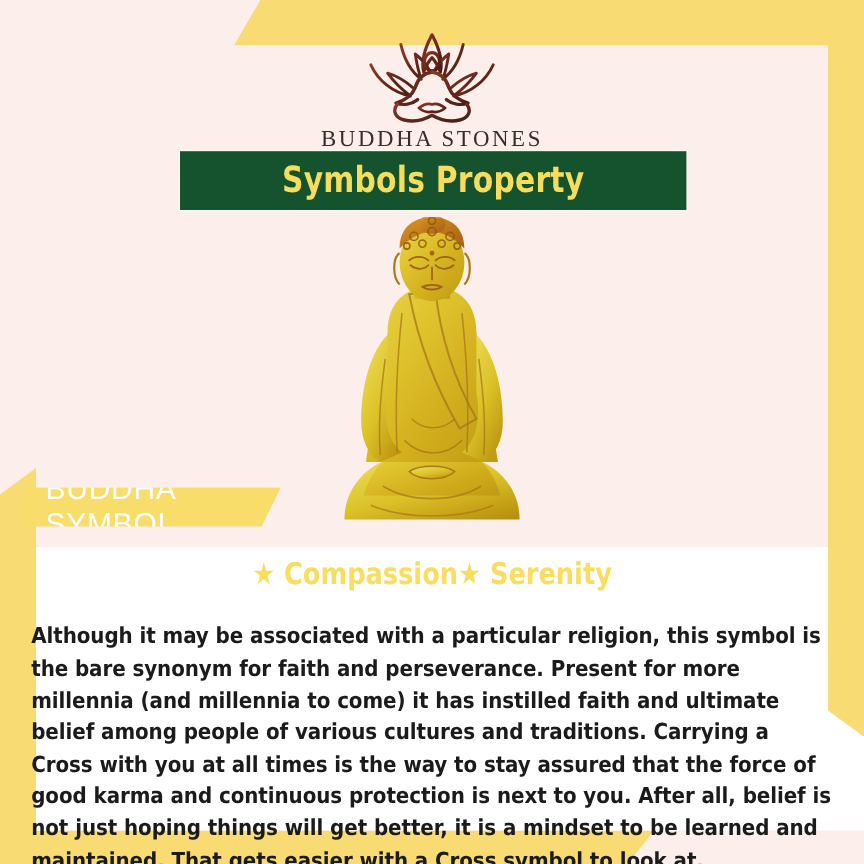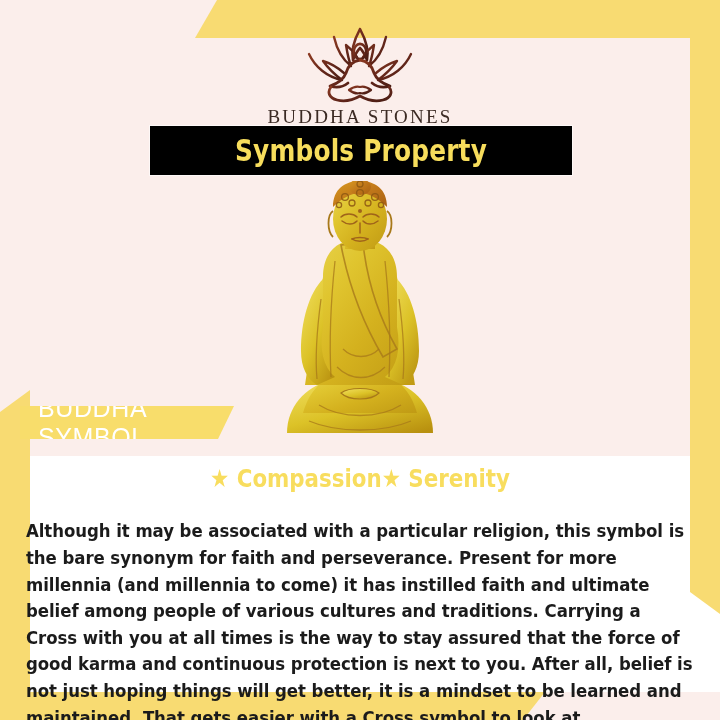--- a/index.html
+++ b/index.html
@@ -107,21 +107,21 @@
     font-weight: 400;
   }
 
   
   .title-banner {
     position: absolute;
     left: 150px;
     top: 126px;
     width: 422px;
     height: 49px;
-    background: #000000;
+    background: #14532d;
     display: flex;
     align-items: center;
     justify-content: center;
     box-shadow: 0 0 0 1px rgba(255,255,255,0.6);
   }
   .title-text {
     font-family: "Liberation Sans Narrow", "DejaVu Sans Condensed", "Liberation Sans", sans-serif;
     font-weight: 700;
     font-size: 30px;
     color: #f7dd5c;

